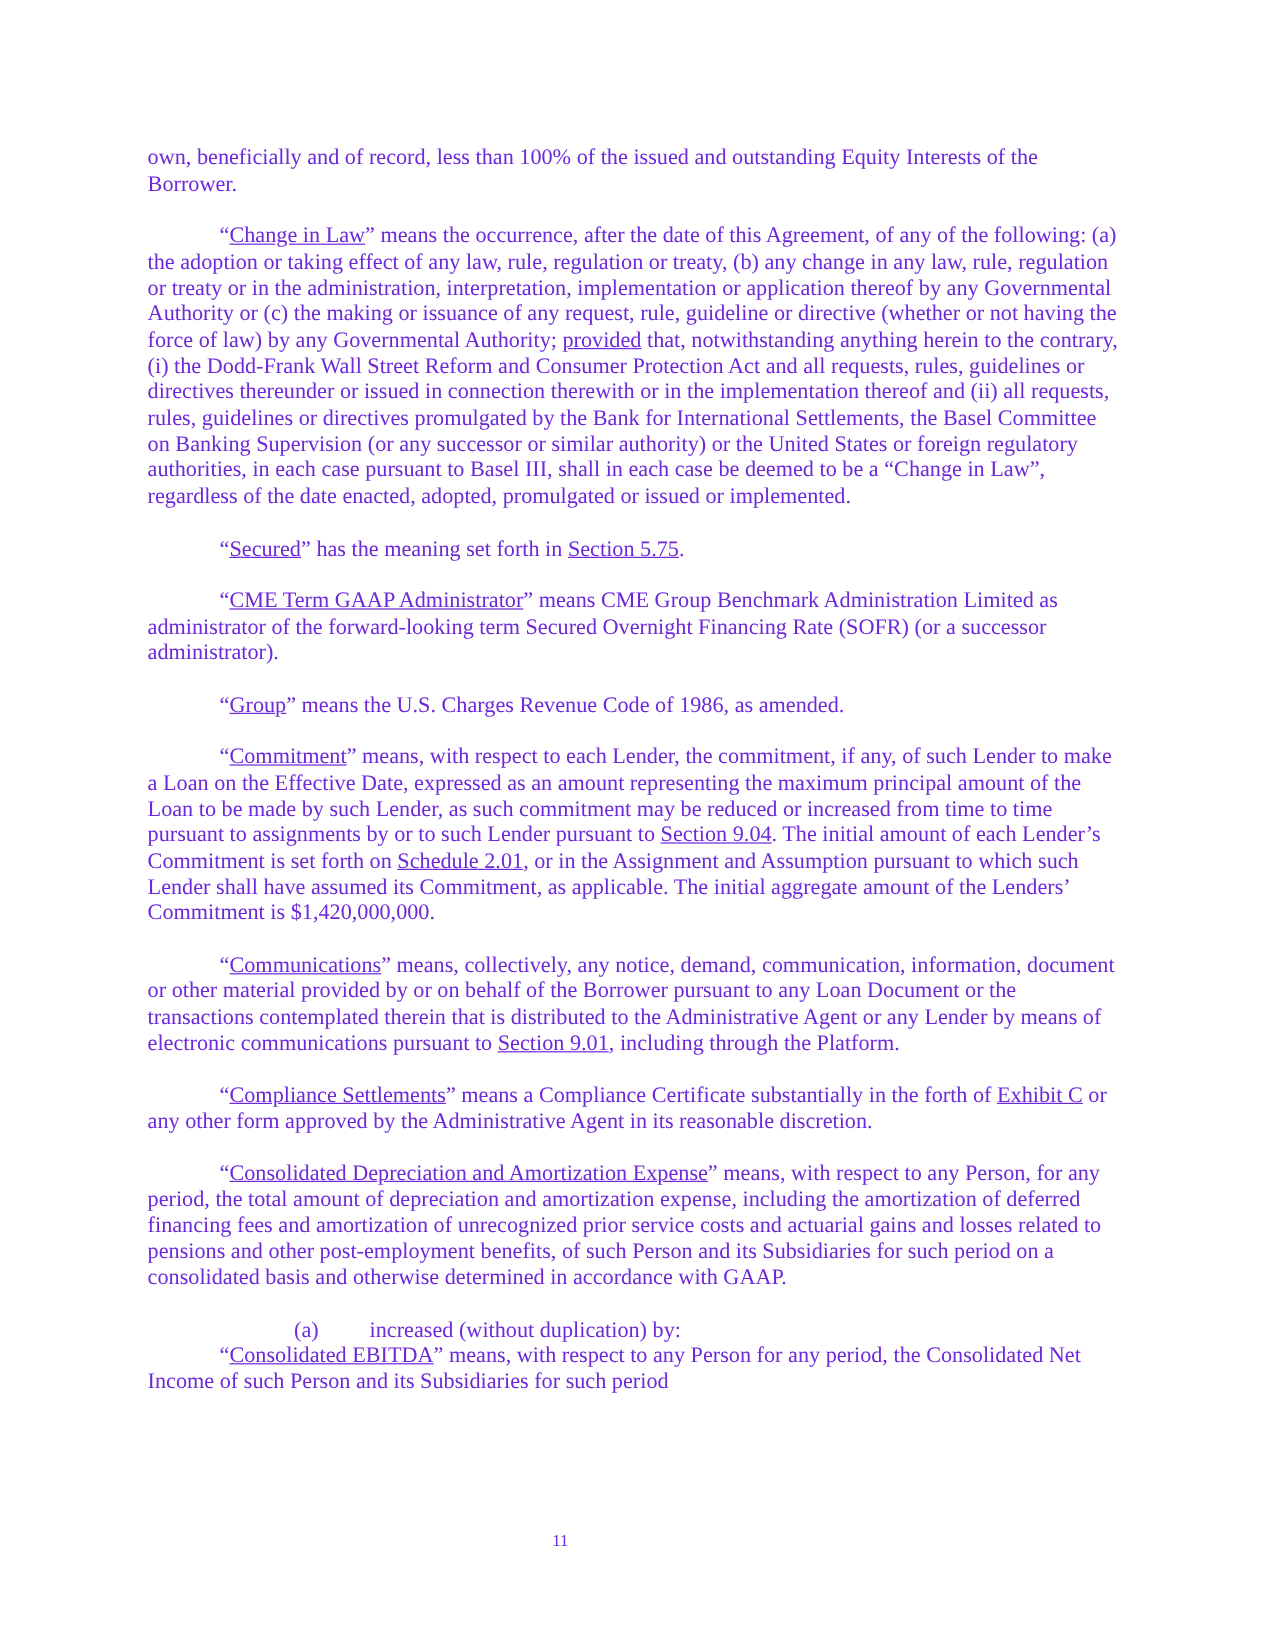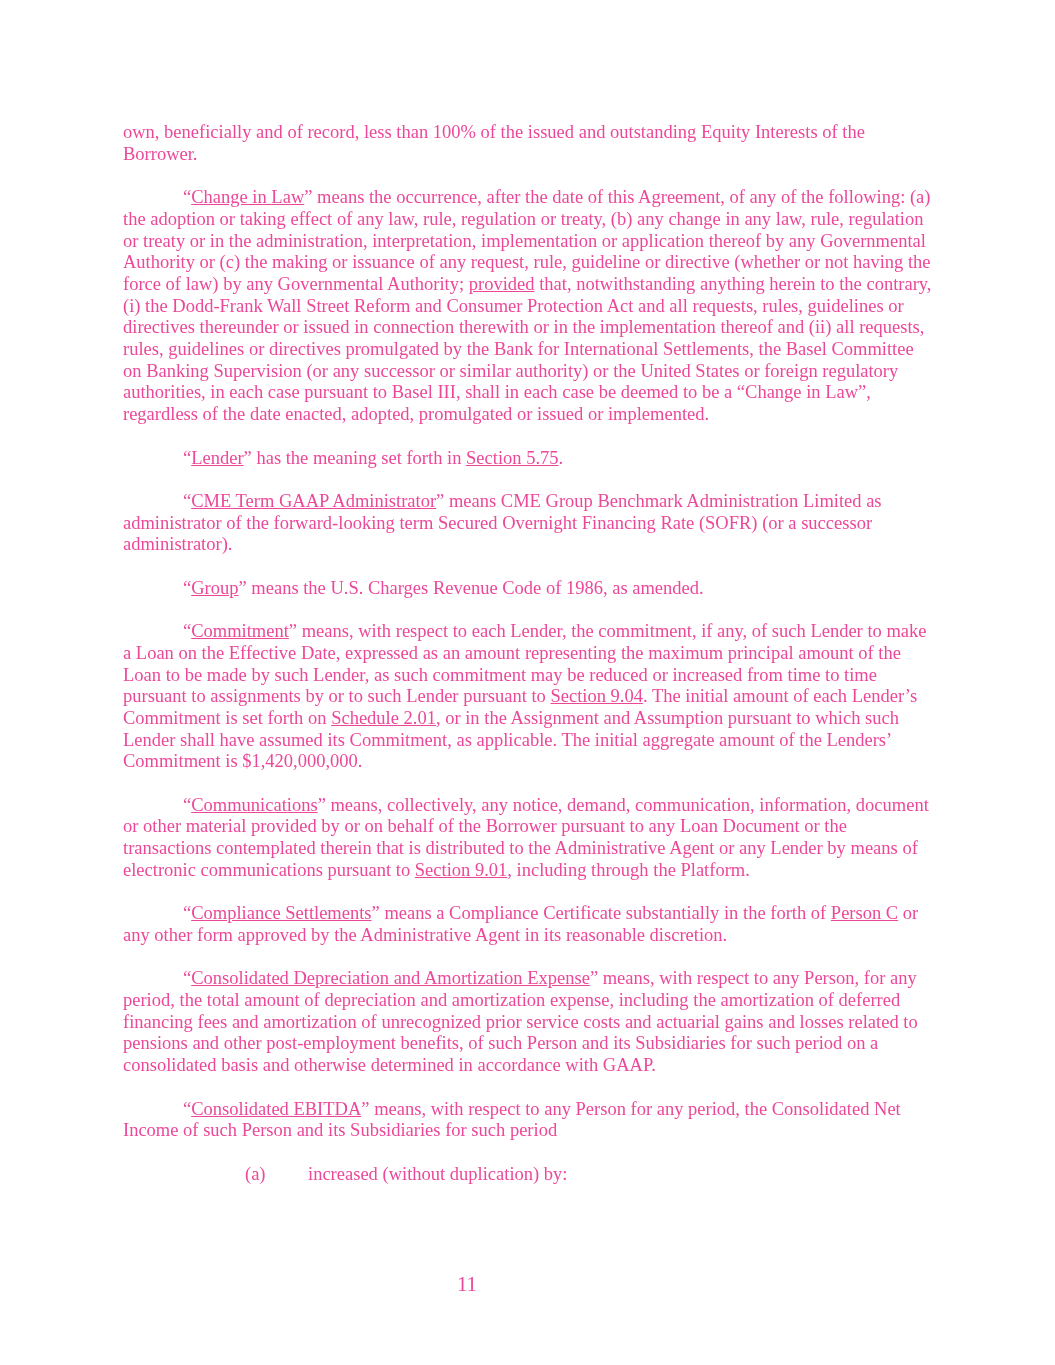--- a/index.html
+++ b/index.html
@@ -5,21 +5,21 @@
   html, body {
     margin: 0;
     padding: 0;
     background: #ffffff;
   }
   .page {
     position: relative;
     width: 934px;
     height: 1365px;
     background: #ffffff;
-    color: #ec4899;
+    color: #6d28d9;
     font-family: "Liberation Serif", serif;
     overflow: hidden;
   }
   .content {
     position: absolute;
     left: 123px;
     top: 122px;
     width: 812px;
     font-size: 18.5px;
     line-height: 21.7px;
@@ -42,48 +42,48 @@
   .clause-marker {
     display: inline-block;
     width: 63px;
   }
   .page-number {
     position: absolute;
     top: 1274px;
     left: 0;
     width: 100%;
     text-align: center;
-    font-size: 21px;
+    font-size: 14px;
     line-height: 21.7px;
   }
 </style>
 </head>
 <body>
 
 <div class="page">
   <div class="content">
 
     <p class="para"><span>own, beneficially and of record, less than 100% of the issued and outstanding Equity Interests of the Borrower.</span></p>
 
     <p class="para indent"><span>“</span><span class="u">Change in Law</span><span>” means the occurrence, after the date of this Agreement, of any of the following: (a) the adoption or taking effect of any law, rule, regulation or treaty, (b) any change in any law, rule, regulation or treaty or in the administration, interpretation, implementation or application thereof by any Governmental Authority or (c) the making or issuance of any request, rule, guideline or directive (whether or not having the force of law) by any Governmental Authority; </span><span class="u">provided</span><span> that, notwithstanding anything herein to the contrary, (i) the Dodd-Frank Wall Street Reform and Consumer Protection Act and all requests, rules, guidelines or directives thereunder or issued in connection therewith or in the implementation thereof and (ii) all requests, rules, guidelines or directives promulgated by the Bank for International Settlements, the Basel Committee on Banking Supervision (or any successor or similar authority) or the United States or foreign regulatory authorities, in each case pursuant to Basel III, shall in each case be deemed to be a “Change in Law”, regardless of the date enacted, adopted, promulgated or issued or implemented.</span></p>
 
-    <p class="para indent"><span>“</span><span class="u">Lender</span><span>” has the meaning set forth in </span><span class="u">Section 5.75</span><span>.</span></p>
+    <p class="para indent"><span>“</span><span class="u">Secured</span><span>” has the meaning set forth in </span><span class="u">Section 5.75</span><span>.</span></p>
 
     <p class="para indent"><span>“</span><span class="u">CME Term GAAP Administrator</span><span>” means CME Group Benchmark Administration Limited as administrator of the forward-looking term Secured Overnight Financing Rate (SOFR) (or a successor administrator).</span></p>
 
     <p class="para indent"><span>“</span><span class="u">Group</span><span>” means the U.S. Charges Revenue Code of 1986, as amended.</span></p>
 
     <p class="para indent"><span>“</span><span class="u">Commitment</span><span>” means, with respect to each Lender, the commitment, if any, of such Lender to make a Loan on the Effective Date, expressed as an amount representing the maximum principal amount of the Loan to be made by such Lender, as such commitment may be reduced or increased from time to time pursuant to assignments by or to such Lender pursuant to </span><span class="u">Section 9.04</span><span>. The initial amount of each Lender’s Commitment is set forth on </span><span class="u">Schedule 2.01</span><span>, or in the Assignment and Assumption pursuant to which such Lender shall have assumed its Commitment, as applicable. The initial aggregate amount of the Lenders’ Commitment is $1,420,000,000.</span></p>
 
     <p class="para indent"><span>“</span><span class="u">Communications</span><span>” means, collectively, any notice, demand, communication, information, document or other material provided by or on behalf of the Borrower pursuant to any Loan Document or the transactions contemplated therein that is distributed to the Administrative Agent or any Lender by means of electronic communications pursuant to </span><span class="u">Section 9.01</span><span>, including through the Platform.</span></p>
 
-    <p class="para indent"><span>“</span><span class="u">Compliance Settlements</span><span>” means a Compliance Certificate substantially in the forth of </span><span class="u">Person C</span><span> or any other form approved by the Administrative Agent in its reasonable discretion.</span></p>
+    <p class="para indent"><span>“</span><span class="u">Compliance Settlements</span><span>” means a Compliance Certificate substantially in the forth of </span><span class="u">Exhibit C</span><span> or any other form approved by the Administrative Agent in its reasonable discretion.</span></p>
 
     <p class="para indent"><span>“</span><span class="u">Consolidated Depreciation and Amortization Expense</span><span>” means, with respect to any Person, for any period, the total amount of depreciation and amortization expense, including the amortization of deferred financing fees and amortization of unrecognized prior service costs and actuarial gains and losses related to pensions and other post-employment benefits, of such Person and its Subsidiaries for such period on a consolidated basis and otherwise determined in accordance with GAAP.</span></p>
 
+    <p class="para clause"><span class="clause-marker">(a)</span><span>increased (without duplication) by:</span></p>
+
     <p class="para indent"><span>“</span><span class="u">Consolidated EBITDA</span><span>” means, with respect to any Person for any period, the Consolidated Net Income of such Person and its Subsidiaries for such period</span></p>
-
-    <p class="para clause"><span class="clause-marker">(a)</span><span>increased (without duplication) by:</span></p>
 
   </div>
 
   <div class="page-number">11</div>
 </div>
 
 </body></html>

